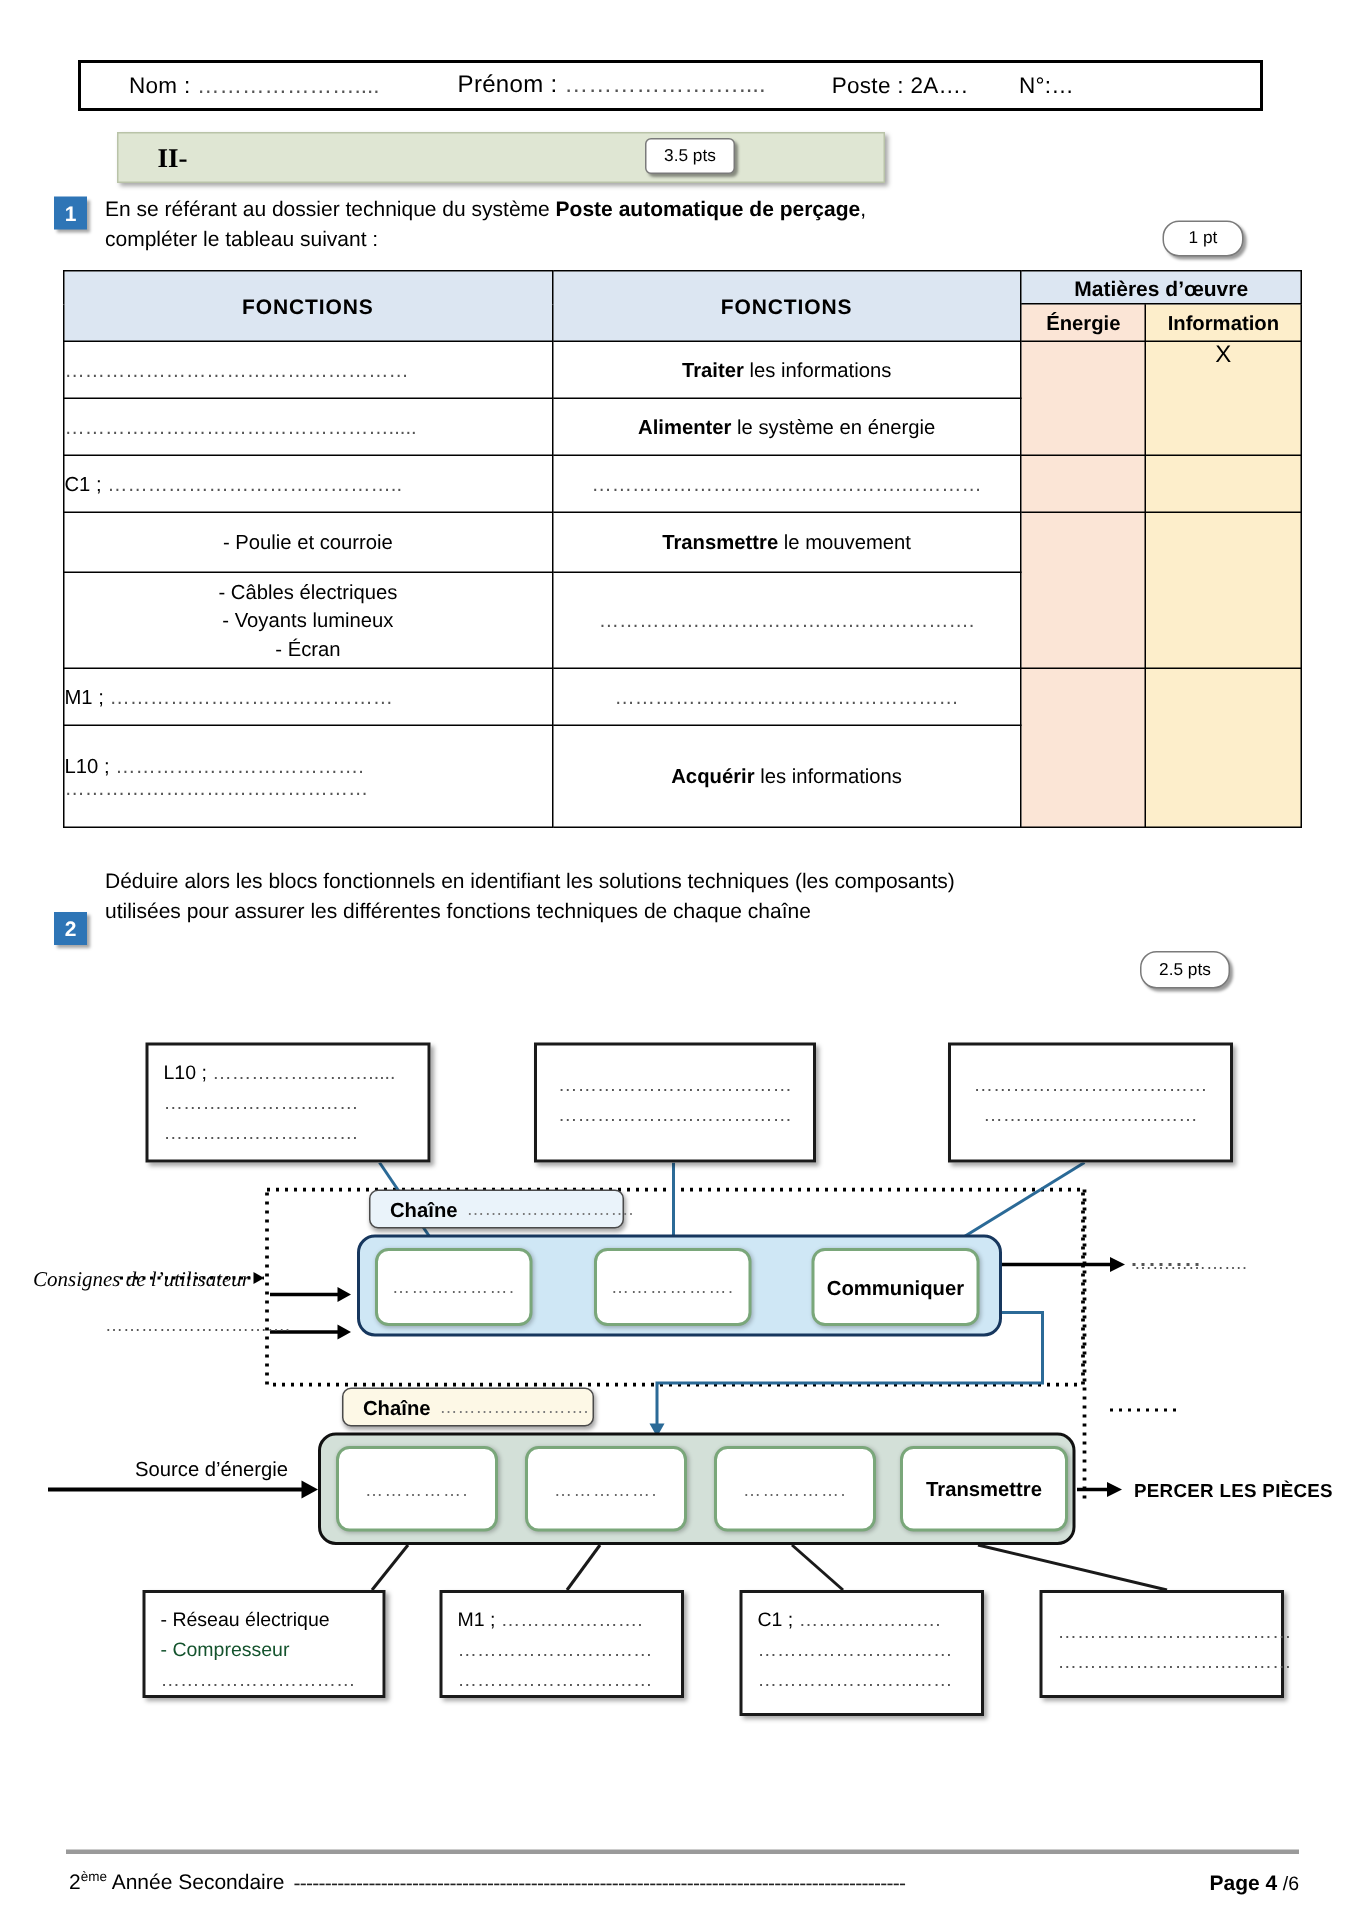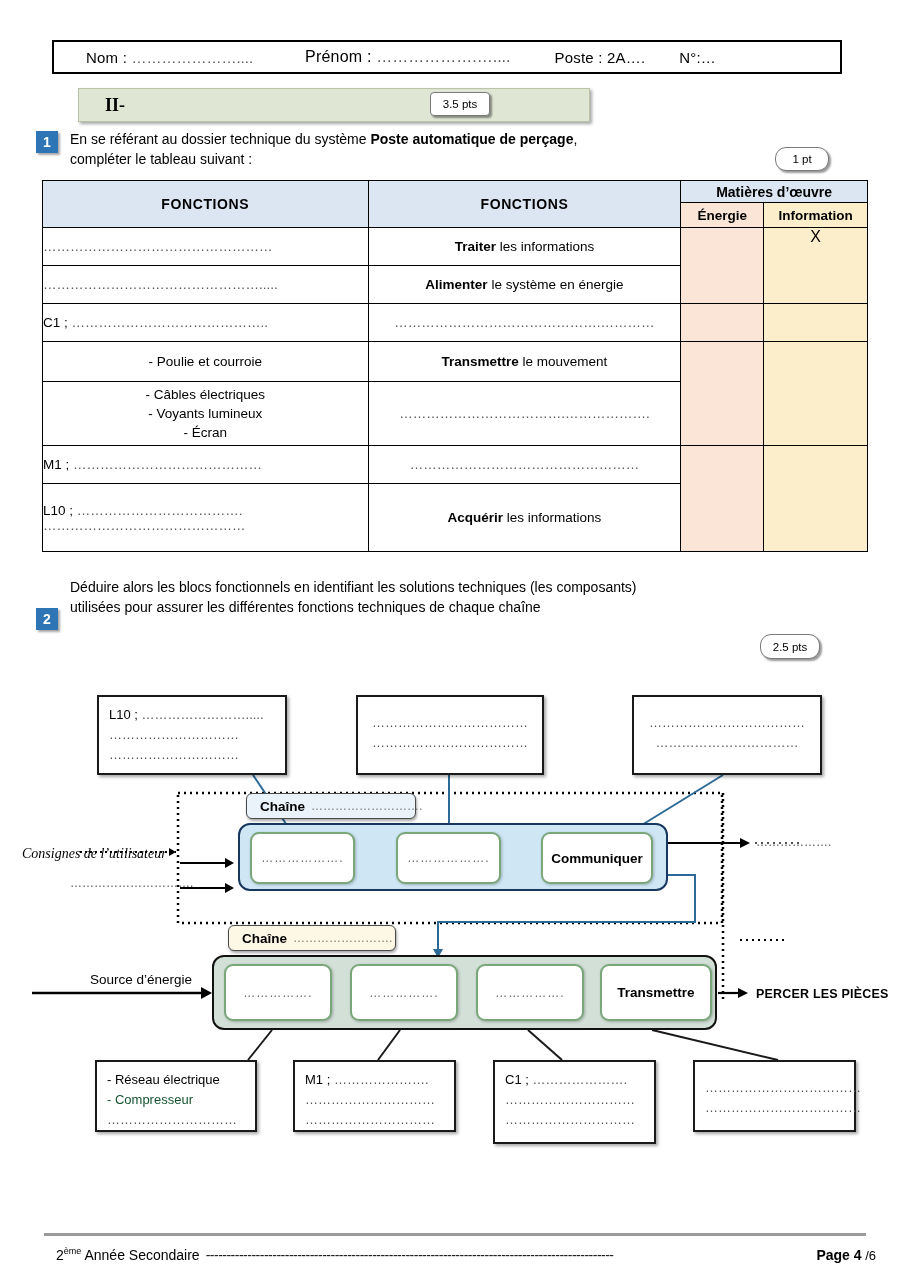--- a/index.html
+++ b/index.html
@@ -234,21 +234,21 @@
 
   
   .foot-rule {
     position: absolute;
     left: 44px; top: 1233px;
     width: 822px; height: 3px;
     background: #9a9a9a;
   }
   .footer {
     position: absolute;
-    left: 56px; top: 1246px;
+    left: 46px; top: 1246px;
     width: 820px;
     font-size: 14px;
     display: flex;
     align-items: baseline;
     white-space: nowrap;
   }
   .foot-left sup { font-size: 9px; }
   .foot-dash { flex: 1; overflow: hidden; color: #222; margin: 0 6px; letter-spacing: -.5px; }
   .foot-page { font-weight: bold; }
   .foot-page .of { font-weight: normal; font-size: 13px; }

